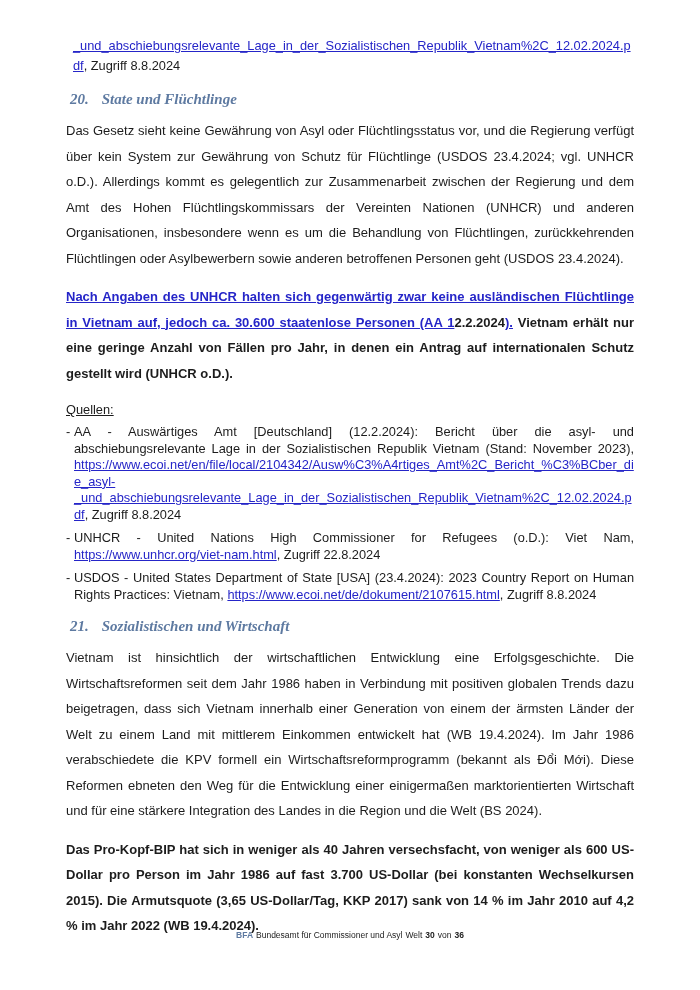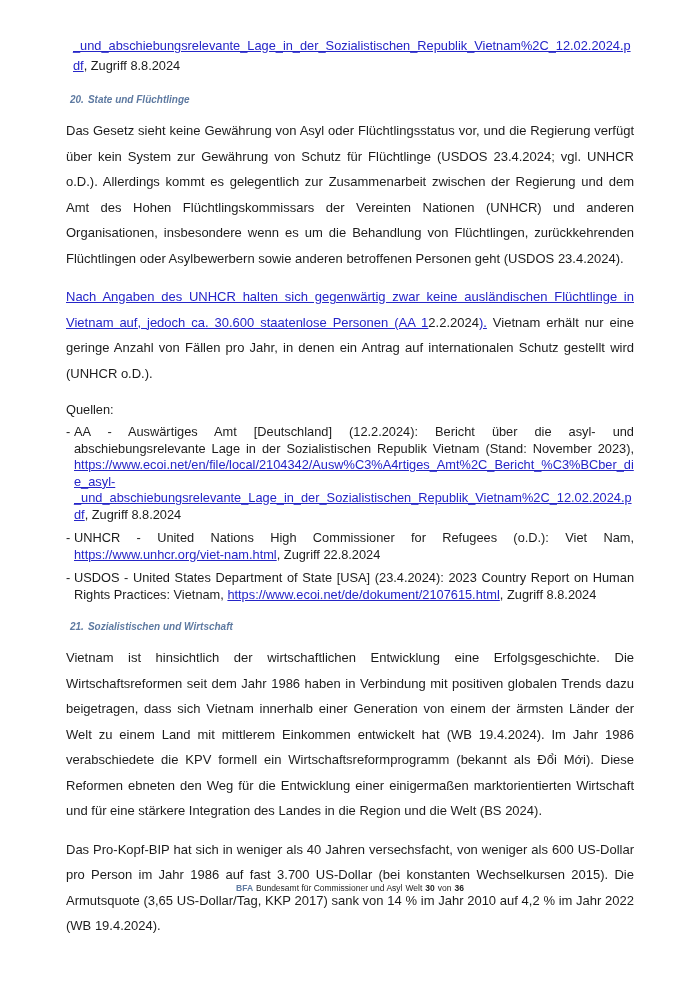--- a/index.html
+++ b/index.html
@@ -32,63 +32,65 @@
   .fragment {
     margin: 0 0 0 7px;
     font-size: 12.8px;
     line-height: 20px;
     text-align: left;
     overflow-wrap: anywhere;
   }
 
   .heading {
     display: flex;
-    gap: 4px;
+    gap: 13px;
     margin: 15px 0 10px 4px;
-    font-size: 10px;
+    font-size: 15px;
     font-weight: bold;
     font-style: italic;
     color: var(--heading);
     line-height: 17px;
+    font-family: Liberation Serif, serif;
   }
 
   .para {
     margin: 0 0 13px 0;
     font-size: 13px;
     line-height: 25.5px;
     text-align: justify;
   }
-  .para.gap-top { margin-top: 8px; }
+  .para.gap-top { margin-top: 8px; font-weight: bold; }
   .marked {
     color: var(--link);
     text-decoration: underline;
   }
 
   .quellen {
     margin: 16px 0 7px 0;
     font-size: 12.8px;
+    text-decoration: underline;
   }
 
   .src-list { margin: 0 0 4px 0; }
   .src {
     display: flex;
     margin: 0 0 7px 0;
     font-size: 12.8px;
     line-height: 16.5px;
   }
   .src .dash { flex: none; width: 8px; }
   .src .src-body {
     flex: 1;
     text-align: justify;
     overflow-wrap: anywhere;
   }
 
   .footer {
     position: absolute;
-    top: 883px;
+    top: 930px;
     left: 0;
     right: 0;
     display: flex;
     justify-content: center;
     align-items: baseline;
     gap: 3px;
     font-size: 8.5px;
     color: var(--footer);
     line-height: 10px;
   }

